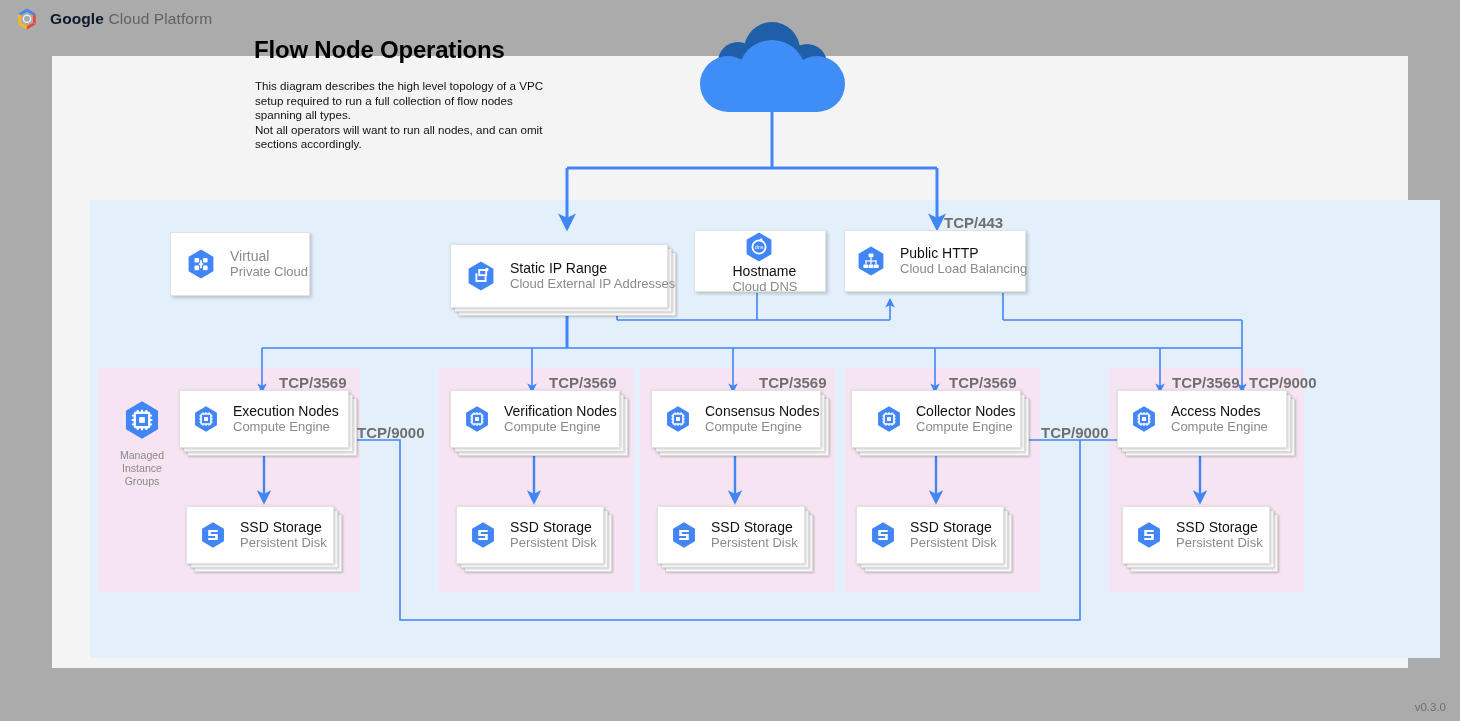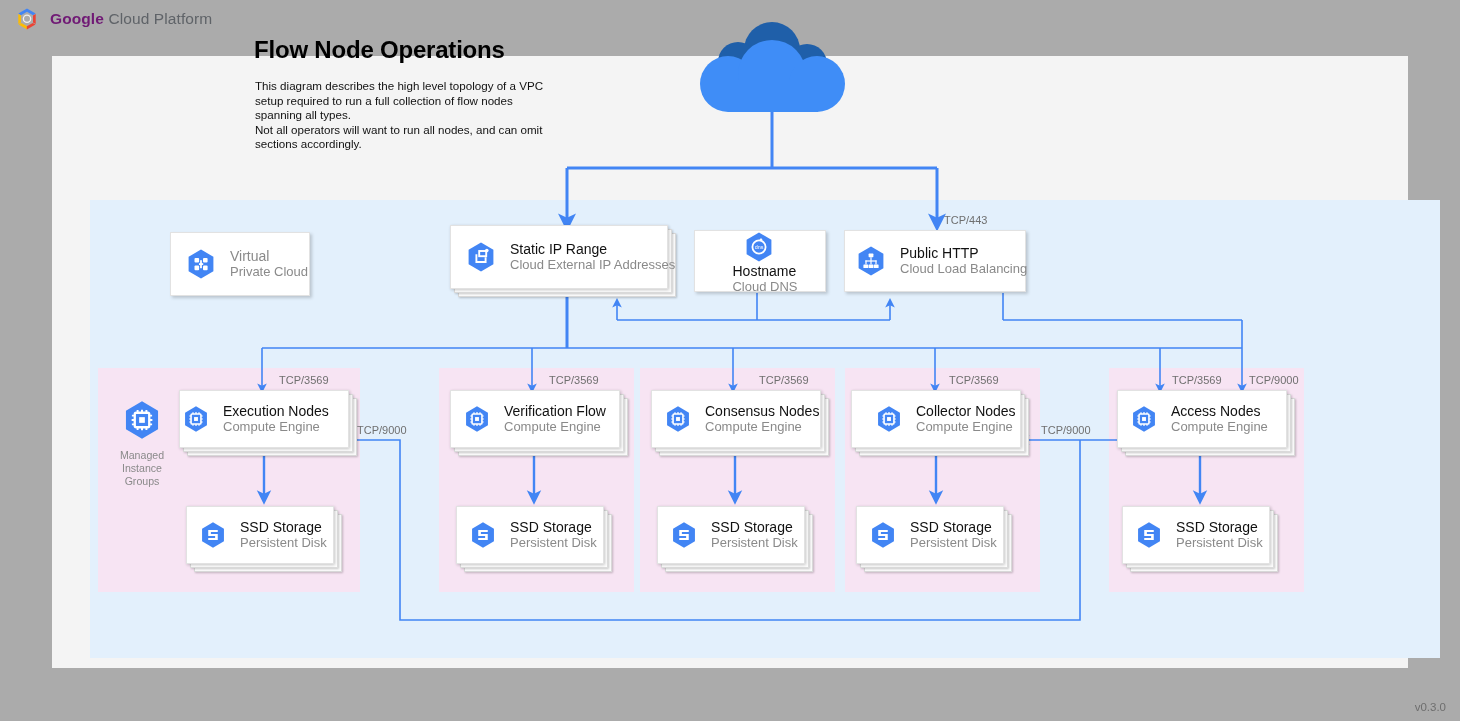--- a/index.html
+++ b/index.html
@@ -12,21 +12,21 @@
   }
   
   #gcp-header{
     position:absolute;left:0;top:0;width:1460px;height:36px;
   }
   #gcp-logo{position:absolute;left:14px;top:7px;width:26px;height:24px;}
   #gcp-title{
     position:absolute;left:50px;top:10px;
     font-size:15.5px;color:#5f6368;letter-spacing:.1px;white-space:nowrap;
   }
-  #gcp-title b{color:#701a75;font-weight:bold;}
+  #gcp-title b{color:#0f172a;font-weight:bold;}
 
   
   #page{
     position:absolute;left:52px;top:56px;width:1356px;height:612px;
     background:#f4f4f4;
   }
 
   
   #doc-title{
     position:absolute;left:254px;top:36px;
@@ -75,21 +75,21 @@
   .group{position:absolute;background:#f7e4f3;}
 
   .mig-label{
     position:absolute;width:74px;text-align:center;
     font-size:10.6px;line-height:13px;color:#8a8a8a;font-weight:normal;
   }
   .mig-icon{position:absolute;width:44px;height:44px;}
 
   
   .port{
-    position:absolute;font-size:11px;color:#6f6f6f;white-space:nowrap;
+    position:absolute;font-size:15px;color:#6f6f6f;white-space:nowrap;font-weight:bold;
   }
 
   #version{
     position:absolute;right:14px;bottom:8px;
     font-size:11.5px;color:#6e6e6e;
   }
 </style>
 </head>
 <body>
 
@@ -192,21 +192,21 @@
         <rect x="16.1" y="13.2" width="1.8" height="8"></rect>
       </g>
     </svg>
     <div class="txt">
       <div class="t1" style="color:#8a8a8a">Virtual</div>
       <div class="t2">Private Cloud</div>
     </div>
   </div>
 </div>
 
-<div class="card" style="left:450px;top:225px;width:218px;height:64px;">
+<div class="card" style="left:450px;top:244px;width:218px;height:64px;">
   <div class="sheet s2"></div>
   <div class="sheet s1"></div>
   <div class="sheet s0"></div>
   <div class="inner">
     <svg class="ico" viewBox="0 0 34 34">
       <path d="M17 2.6 L29.4 9.8 L29.4 24.2 L17 31.4 L4.6 24.2 L4.6 9.8 Z" fill="#4285f4"></path>
       <g fill="none" stroke="#fff" stroke-width="1.9">
         <path d="M12.4 14.2 L12.4 22 L21.6 22 L21.6 17.2"></path>
       </g>
       <rect x="15.2" y="11" width="7.0" height="5.2" fill="none" stroke="#fff" stroke-width="1.9"></rect>
@@ -273,21 +273,21 @@
 <div class="mig-label" style="left:105px;top:449px;">
   <span>Managed</span><br>
   <span>Instance</span><br>
   <span>Groups</span>
 </div>
 
 <div class="card" style="left:179px;top:390px;width:170px;height:58px;">
   <div class="sheet s2"></div>
   <div class="sheet s1"></div>
   <div class="sheet s0"></div>
-  <div class="inner" style="padding-left:2px;">
+  <div class="inner" style="padding-left:12px;">
     <svg class="ico" viewBox="0 0 34 34" style="width:30px;height:30px;flex:0 0 30px;">
       <path d="M17 2.6 L29.4 9.8 L29.4 24.2 L17 31.4 L4.6 24.2 L4.6 9.8 Z" fill="#4285f4"></path>
       <rect x="11.4" y="11.4" width="11.2" height="11.2" rx="1.2" fill="none" stroke="#fff" stroke-width="1.8"></rect>
       <rect x="14.8" y="14.8" width="4.4" height="4.4" fill="#fff"></rect>
       <g stroke="#fff" stroke-width="1.4">
         <path d="M13.6 9.4 L13.6 11.4 M17 9.2 L17 11.4 M20.4 9.4 L20.4 11.4"></path>
         <path d="M13.6 22.6 L13.6 24.6 M17 22.6 L17 24.8 M20.4 22.6 L20.4 24.6"></path>
         <path d="M9.4 13.6 L11.4 13.6 M9.2 17 L11.4 17 M9.4 20.4 L11.4 20.4"></path>
         <path d="M22.6 13.6 L24.6 13.6 M22.6 17 L24.8 17 M22.6 20.4 L24.6 20.4"></path>
       </g>
@@ -309,21 +309,21 @@
       <rect x="11.4" y="11.4" width="11.2" height="11.2" rx="1.2" fill="none" stroke="#fff" stroke-width="1.8"></rect>
       <rect x="14.8" y="14.8" width="4.4" height="4.4" fill="#fff"></rect>
       <g stroke="#fff" stroke-width="1.4">
         <path d="M13.6 9.4 L13.6 11.4 M17 9.2 L17 11.4 M20.4 9.4 L20.4 11.4"></path>
         <path d="M13.6 22.6 L13.6 24.6 M17 22.6 L17 24.8 M20.4 22.6 L20.4 24.6"></path>
         <path d="M9.4 13.6 L11.4 13.6 M9.2 17 L11.4 17 M9.4 20.4 L11.4 20.4"></path>
         <path d="M22.6 13.6 L24.6 13.6 M22.6 17 L24.8 17 M22.6 20.4 L24.6 20.4"></path>
       </g>
     </svg>
     <div class="txt">
-      <div class="t1">Verification Flow</div>
+      <div class="t1">Verification Nodes</div>
       <div class="t2">Compute Engine</div>
     </div>
   </div>
 </div>
 
 <div class="card" style="left:651px;top:390px;width:170px;height:58px;">
   <div class="sheet s2"></div>
   <div class="sheet s1"></div>
   <div class="sheet s0"></div>
   <div class="inner" style="padding-left:12px;">

